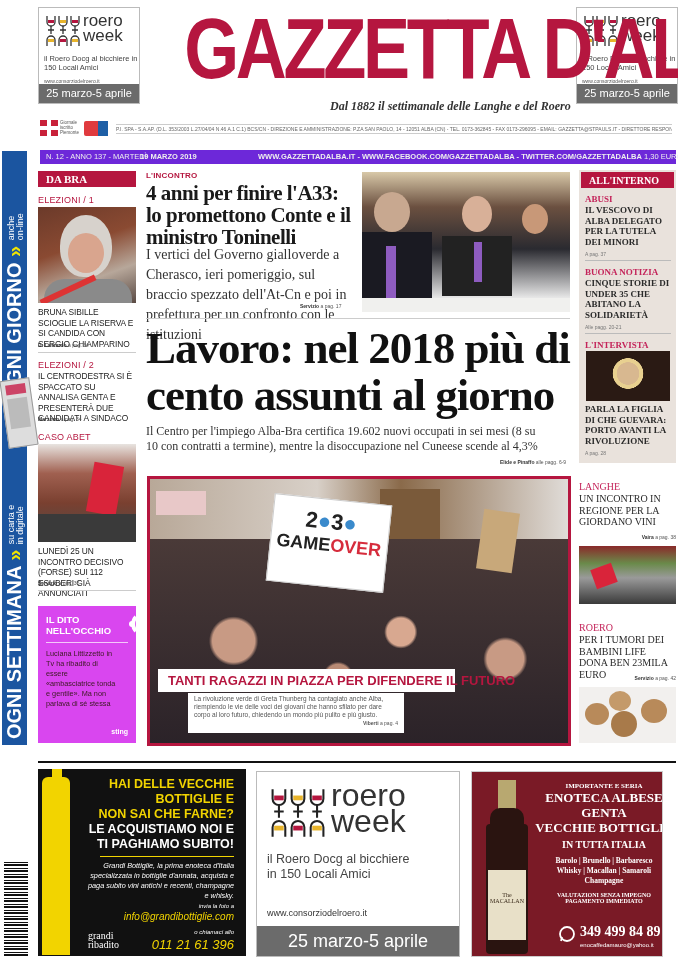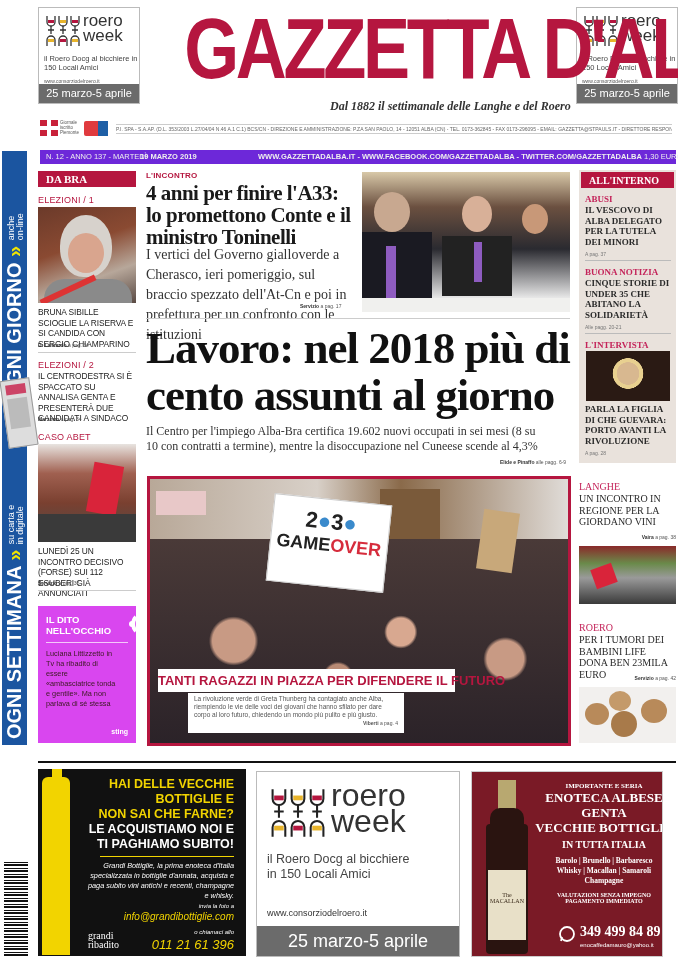--- a/index.html
+++ b/index.html
@@ -41,21 +41,21 @@
 .photo{position:absolute;overflow:hidden}
 .hr{position:absolute;height:1px;background:#ccc}
 .dito{position:absolute;left:38px;top:606px;width:98px;height:137px;background:#d946ef;color:#fff}
 
 .cc{position:absolute;left:146px}
 .h4anni{font-family:"Liberation Serif",serif;font-weight:bold;font-size:21px;line-height:22px;color:#1a1a1a;letter-spacing:-.5px}
 .deck{font-family:"Liberation Serif",serif;font-size:10.5px;line-height:12px;color:#333}
 .bigh{font-family:"Liberation Serif",serif;font-weight:bold;font-size:45px;line-height:46px;color:#111;letter-spacing:-1px;white-space:nowrap}
 .bigdeck{font-family:"Liberation Serif",serif;font-size:12px;line-height:14px;color:#333;white-space:nowrap}
 .protest{position:absolute;left:147px;top:476px;width:424px;height:270px;border:3px solid #b5163f;background:#7a6a66;overflow:hidden}
-.caption-box{position:absolute;left:8px;top:190px;width:297px;height:23px;background:#fff;color:#b5163f;font-weight:bold;font-size:13px;line-height:23px;white-space:nowrap}
+.caption-box{position:absolute;left:8px;top:190px;width:297px;height:23px;background:#fff;color:#b5163f;font-weight:bold;font-size:13px;line-height:23px;padding-left:10px;white-space:nowrap}
 .caption-text{position:absolute;left:38px;top:214px;width:216px;height:40px;background:#fff;font-size:6.5px;line-height:8px;color:#555;padding:2px 6px}
 
 .rc{position:absolute;left:579px;width:97px}
 .rbox{position:absolute;left:579px;top:170px;width:97px;height:293px;background:#e9e2dc}
 .rh{font-family:"Liberation Serif",serif;font-weight:bold;font-size:9px;line-height:10.5px;color:#2a2a2a;text-transform:uppercase}
 .rk{font-family:"Liberation Serif",serif;font-weight:bold;font-size:9px;color:#c4245a;text-transform:uppercase}
 .rpg{font-size:5px;color:#777;margin-top:1px}
 .rhw{font-family:"Liberation Serif",serif;font-size:10px;line-height:11.5px;color:#2a2a2a;text-transform:uppercase}
 
 .botline{position:absolute;left:38px;top:761px;width:638px;height:2px;background:#111}

